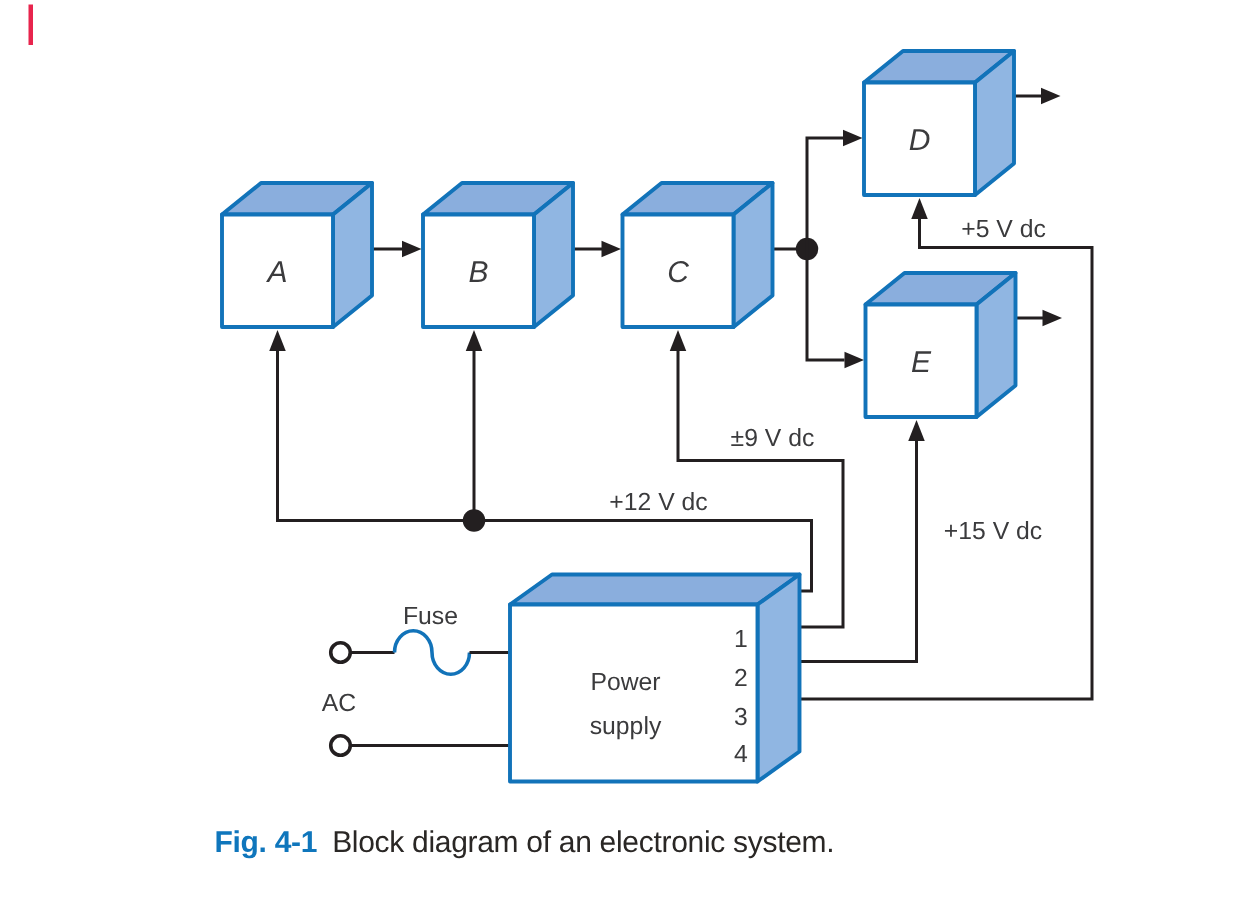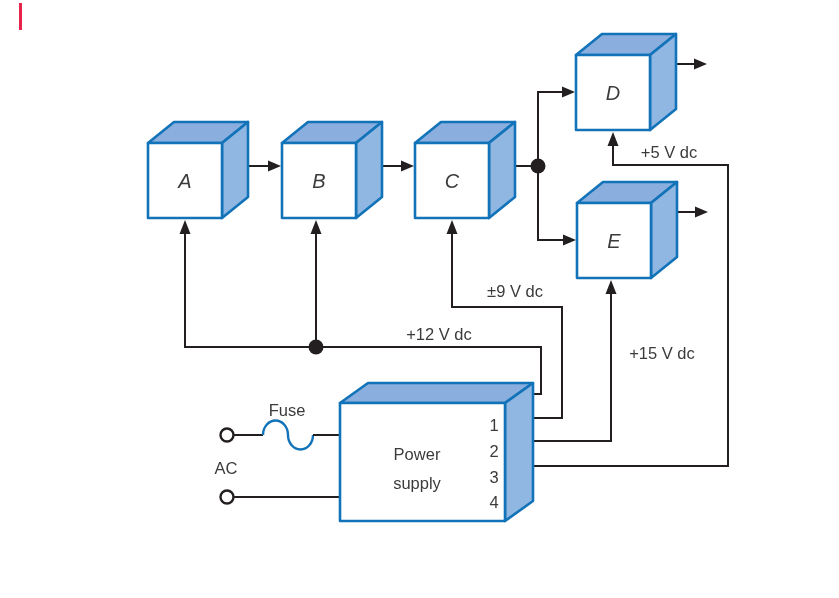--- a/index.html
+++ b/index.html
@@ -136,14 +136,17 @@
     <g>
       <text class="txt" x="669" y="158">+5 V dc</text>
       <text class="txt" x="515" y="297">±9 V dc</text>
       <text class="txt" x="439" y="340">+12 V dc</text>
       <text class="txt" x="662" y="359">+15 V dc</text>
       <text class="txt" x="287" y="416">Fuse</text>
       <text class="txt" x="226" y="474">AC</text>
     </g>
   </svg>
 
+  <div class="caption">
+    <span class="fig">Fig. 4-1</span><span>Block diagram of an electronic system.</span>
+  </div>
 
 </div>
 
 </body></html>

